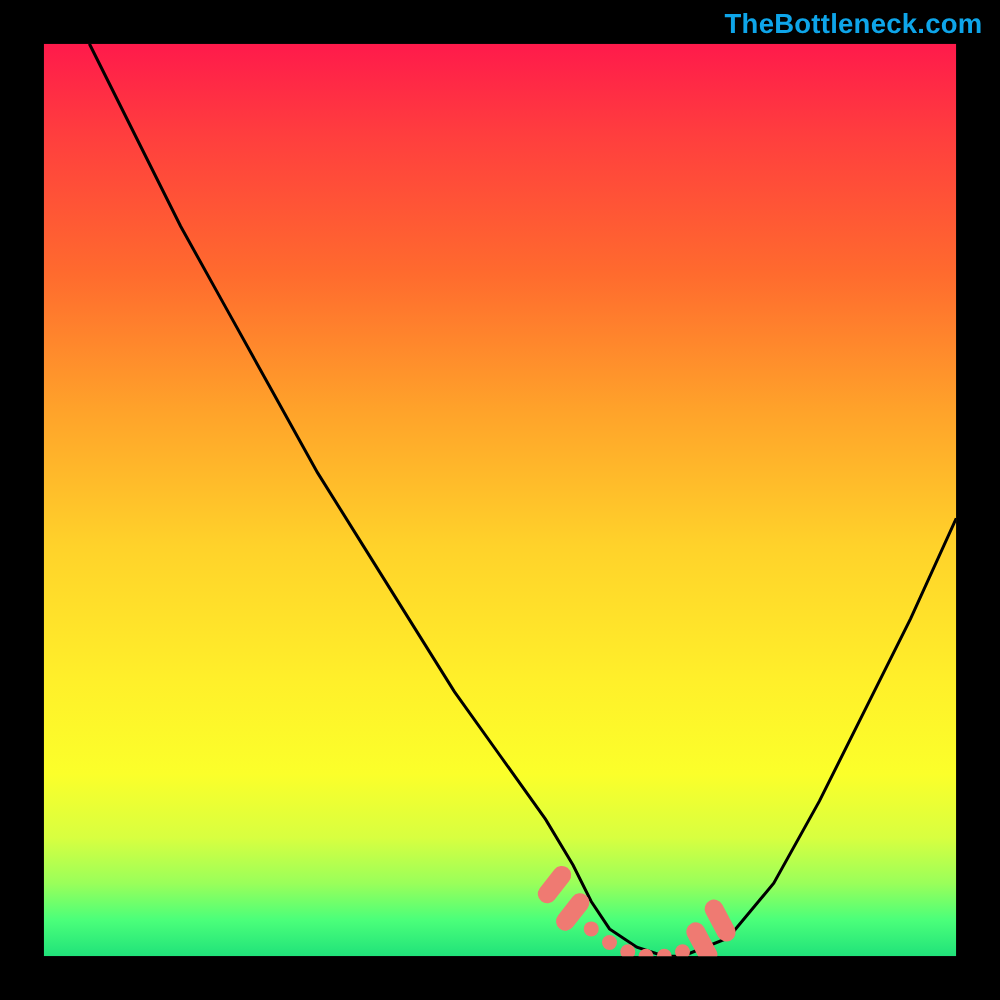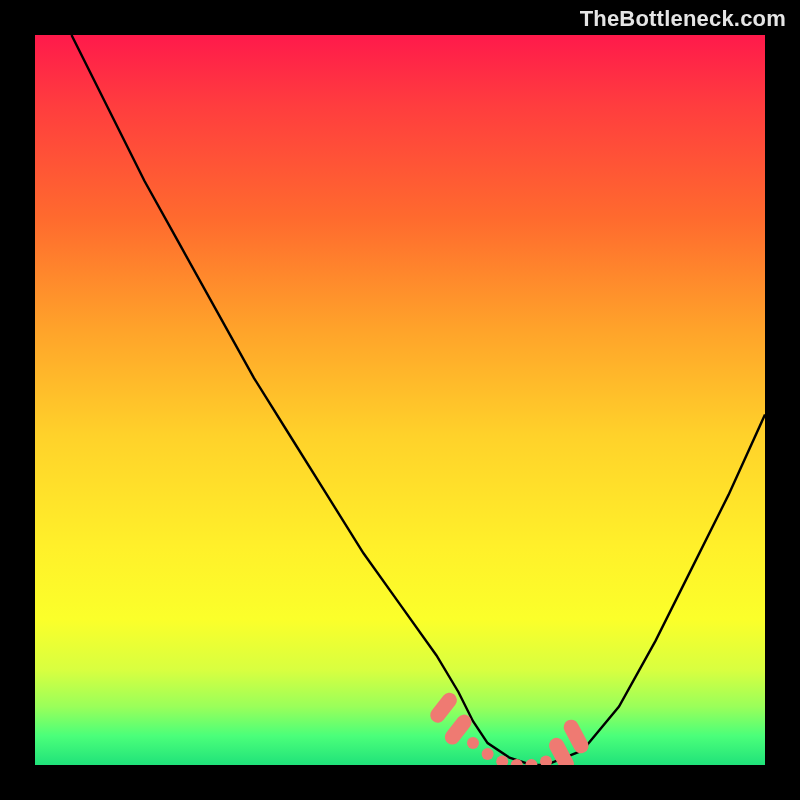--- a/index.html
+++ b/index.html
@@ -53,21 +53,21 @@
     left: 0;
     top: 0;
     width: 730px;
     height: 730px;
     overflow: visible;
   }
   .watermark {
     position: absolute;
     top: 6px;
     right: 14px;
-    color: #e5e5e5;
+    color: #0ea5e9;
     font-family: Arial, Helvetica, sans-serif;
     font-size: 22px;
     font-weight: 600;
     letter-spacing: 0.2px;
   }
 </style>
 </head>
 <body>
 
 <div class="frame">

